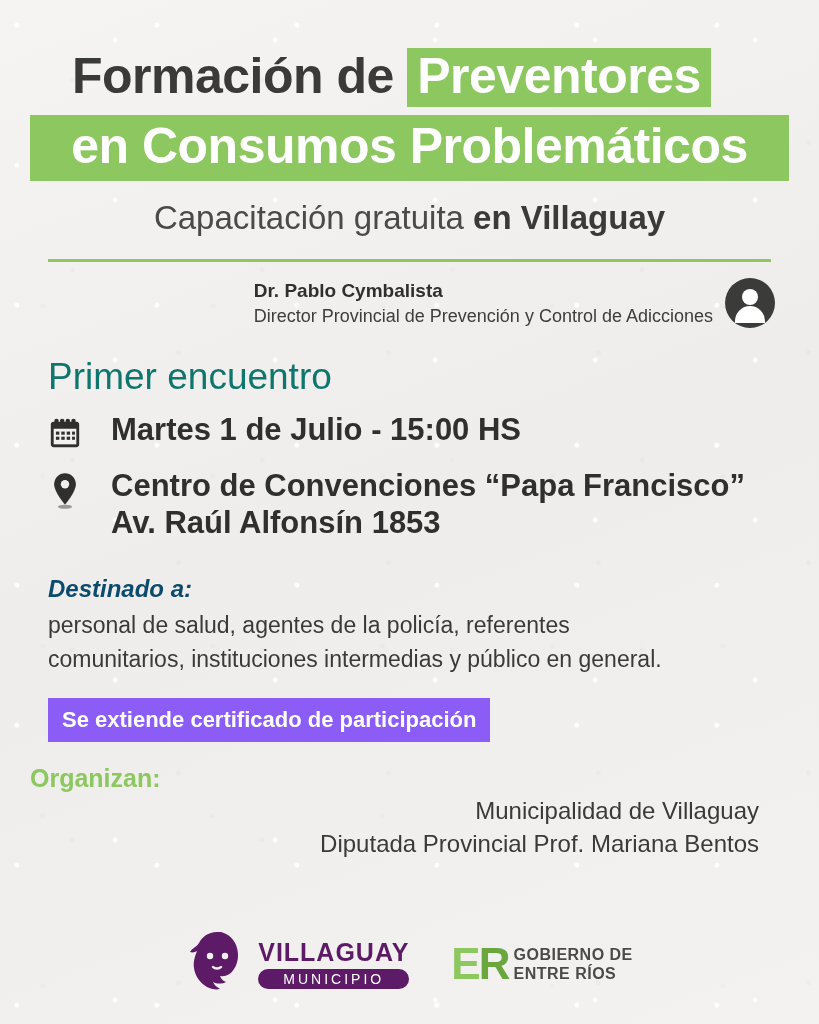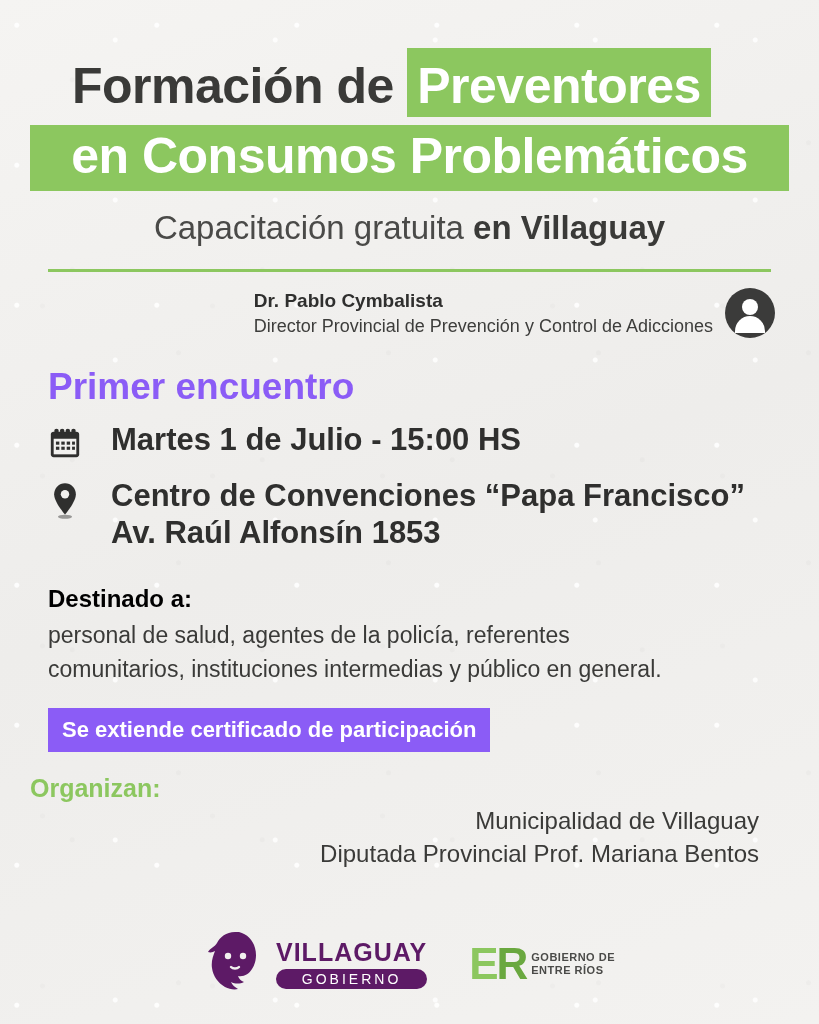--- a/index.html
+++ b/index.html
@@ -42,21 +42,21 @@
     font-weight: 800;
     letter-spacing: -0.5px;
     line-height: 1.12;
     color: #3a3a38;
     white-space: nowrap;
   }
   .title-line-1 { padding-left: 42px; }
   .hl {
     background: #8cc75f;
     color: #ffffff;
-    padding: 13px 10px 6px 10px;
+    padding: 3px 10px 6px 10px;
     display: inline-block;
     line-height: 1.0;
   }
   .title-line-2 {
     margin-top: 8px;
     text-align: center;
   }
   .title-line-2 .hl {
     display: block;
     padding: 6px 10px 10px 10px;
@@ -118,45 +118,46 @@
     content: "";
     position: absolute;
     width: 30px; height: 17px;
     border-radius: 15px 15px 0 0;
     background: #ffffff;
     left: 10px; bottom: 5px;
   }
 
   
   .event-heading {
-    color: #8b5cf6;
+    color: #0f766e;
     font-size: 37px;
-    font-weight: 700;
+    font-weight: 400;
     margin: 28px 0 0 18px;
   }
   .row {
     display: flex;
     align-items: flex-start;
     gap: 29px;
     margin: 14px 0 0 18px;
   }
   .row-text {
     font-size: 31px;
     font-weight: 800;
     color: #2f2f2e;
     line-height: 1.18;
   }
   .ico { flex: 0 0 auto; margin-top: 4px; }
 
   
   .audience-title {
-    color: #000000;
+    color: #0c4a6e;
     font-size: 24px;
     font-weight: 800;
     margin: 34px 0 6px 18px;
+    font-style: italic;
   }
   .audience-body {
     font-size: 23px;
     color: #3a3a38;
     line-height: 1.45;
     margin-left: 18px;
     max-width: 760px;
   }
 
   .cert {
@@ -226,21 +227,21 @@
   .er-mark {
     font-size: 44px;
     font-weight: 800;
     color: #8cc75f;
     letter-spacing: -2px;
     position: relative;
   }
   .er-mark .e { color: #8cc75f; }
   .er-mark .r { color: #6aa83f; }
   .er-text {
-    font-size: 11px;
+    font-size: 16px;
     font-weight: 700;
     color: #4a4a48;
     line-height: 1.2;
     letter-spacing: 0.5px;
   }
 </style>
 </head>
 <body>
 
 <div class="poster"></div>
@@ -323,21 +324,21 @@
       <span>
         <svg width="62" height="68" viewBox="0 0 62 68" aria-hidden="true">
           <path d="M31 4c-9 0-15 5-18 11-2 4-7 5-9 9 3 1 5 0 7-1-2 5-4 11-3 17 1 8 6 15 13 19 4 2 9 3 13 2-3-2-6-4-7-7 4 2 9 2 13 0-3-1-5-3-6-6 6 1 11-2 14-7 4-6 5-14 3-21-2-8-8-14-16-16-1 0-3 0-4 0z" fill="#5d1a66"></path>
           <circle cx="24" cy="28" r="3.2" fill="#f2f1ef"></circle>
           <circle cx="39" cy="28" r="3.2" fill="#f2f1ef"></circle>
           <path d="M27 39c2 2 6 2 8 0" stroke="#f2f1ef" stroke-width="2.4" fill="none" stroke-linecap="round"></path>
         </svg>
       </span>
       <span class="villaguay-text">
         <span class="villaguay-word">VILLAGUAY</span>
-        <span class="villaguay-muni">GOBIERNO</span>
+        <span class="villaguay-muni">MUNICIPIO</span>
       </span>
     </div>
 
     <div class="logo-er">
       <span class="er-mark"><span class="e">E</span><span class="r">R</span></span>
       <span class="er-text">
         <span style="display:block">GOBIERNO DE</span>
         <span style="display:block">ENTRE RÍOS</span>
       </span>
     </div>

